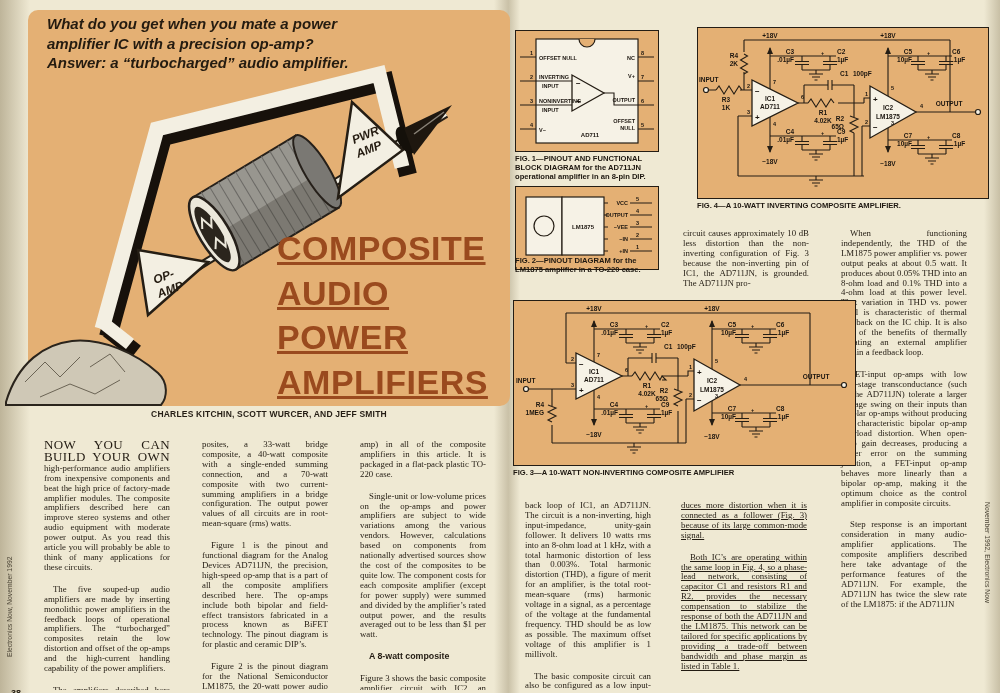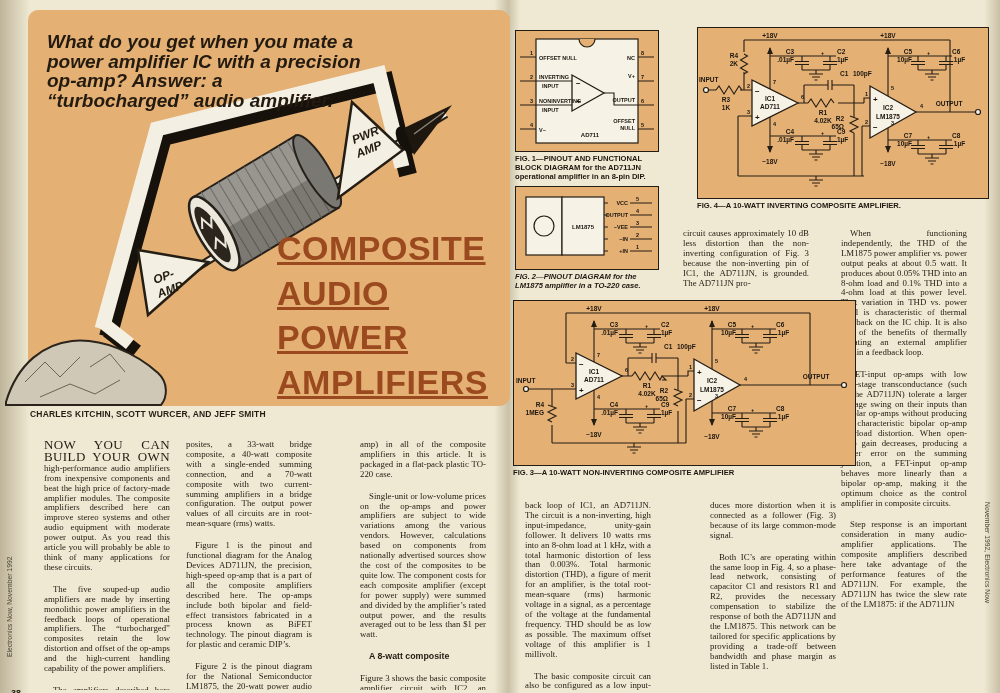--- a/index.html
+++ b/index.html
@@ -6,44 +6,44 @@
   .spread{position:relative;width:1000px;height:693px;background:#efe9d3;
     font-family:"Liberation Serif",serif;color:#221b12;overflow:hidden;}
   .abs{position:absolute;}
   .edge-left{left:0;top:0;width:30px;height:693px;
     background:linear-gradient(90deg,rgba(110,95,60,.38),rgba(110,95,60,0));}
   .edge-right{right:0;top:0;width:16px;height:693px;
     background:linear-gradient(270deg,rgba(110,95,60,.30),rgba(110,95,60,0));}
   .gutter{left:494px;top:0;width:26px;height:693px;
     background:linear-gradient(90deg,rgba(0,0,0,0),rgba(105,90,55,.28) 55%,rgba(0,0,0,0));}
   .feature-box{left:28px;top:10px;width:482px;height:396px;background:#e4b074;border-radius:10px;}
-  .headline{left:47px;top:32px;width:314px;font-family:"Liberation Sans",sans-serif;
-    font-weight:700;font-style:italic;font-size:19px;line-height:19.5px;color:#241b10;}
+  .headline{left:47px;top:14px;width:314px;font-family:"Liberation Sans",sans-serif;
+    font-weight:700;font-style:italic;font-size:15px;line-height:19.5px;color:#241b10;}
   .main-title{left:277px;top:226px;font-family:"Liberation Sans",sans-serif;font-weight:700;
     font-size:34px;line-height:44.5px;letter-spacing:.5px;color:#9a4a1e;text-decoration:underline;}
-  .byline{left:30px;top:409px;width:478px;
+  .byline{left:30px;top:409px;width:478px;text-align:center;
     font-family:"Liberation Sans",sans-serif;font-weight:700;font-size:8.5px;letter-spacing:.2px;color:#241d14;}
   .col{position:absolute;width:150px;text-align:justify;font-size:8.8px;line-height:9.9px;overflow:hidden;}
   .col p{margin:12px;text-indent:9px;}
   .col p.flush{text-indent:0;}
   .lead-in{font-size:13px;letter-spacing:.4px;}
   .subhead{font-family:"Liberation Sans",sans-serif;font-weight:700;font-size:8.8px;
     margin:2px 0 1px 0;text-indent:0;text-align:left;}
-  #lcol1{left:32px;top:428px;height:262px;} #lcol2{left:174px;top:428px;height:262px;}
+  #lcol1{left:32px;top:428px;height:262px;} #lcol2{left:190px;top:428px;height:262px;}
   #lcol3{left:348px;top:428px;height:262px;}
   #rcol1{left:513px;top:489px;height:202px;} #rcol2a{left:671px;top:217px;height:84px;}
-  #rcol2b{left:698px;top:489px;height:202px;} #rcol3{left:829px;top:217px;height:474px;}
+  #rcol2b{left:669px;top:489px;height:202px;text-decoration:underline;} #rcol3{left:829px;top:217px;height:474px;}
   .fig{position:absolute;background:#e4b074;border:1.6px solid #241d14;}
   #fig1{left:515px;top:30px;width:142px;height:120px;}
   #fig2{left:515px;top:186px;width:142px;height:82px;}
   #fig3{left:513px;top:300px;width:341px;height:164px;}
   #fig4{left:697px;top:27px;width:290px;height:170px;}
   .figcap{position:absolute;font-family:"Liberation Sans",sans-serif;font-weight:700;
     font-size:7.6px;line-height:9.2px;color:#1d1710;}
-  #cap1{left:515px;top:154px;width:150px;} #cap2{left:515px;top:272px;width:150px;font-style:italic;}
+  #cap1{left:515px;top:154px;width:150px;} #cap2{left:515px;top:256px;width:150px;}
   #cap3{left:513px;top:468px;width:345px;} #cap4{left:697px;top:201px;width:292px;}
   .margin-note{position:absolute;font-family:"Liberation Sans",sans-serif;font-size:6.8px;color:#4c4536;
     writing-mode:vertical-rl;}
   #mleft{left:6px;top:532px;height:125px;transform:rotate(180deg);}
   #mright{left:984px;top:502px;height:160px;}
   .pagenum{position:absolute;font-family:"Liberation Sans",sans-serif;font-weight:700;font-size:9px;color:#2a2318;}
   #pn38{left:11px;top:650px;margin-top:38px;} #pn39{left:1028px;top:650px;}
   svg{display:block;}
   .wire{stroke:#241d14;stroke-width:1.1;fill:none;}
   .white{fill:#f6f2e6;stroke:#241d14;stroke-width:1.2;}

